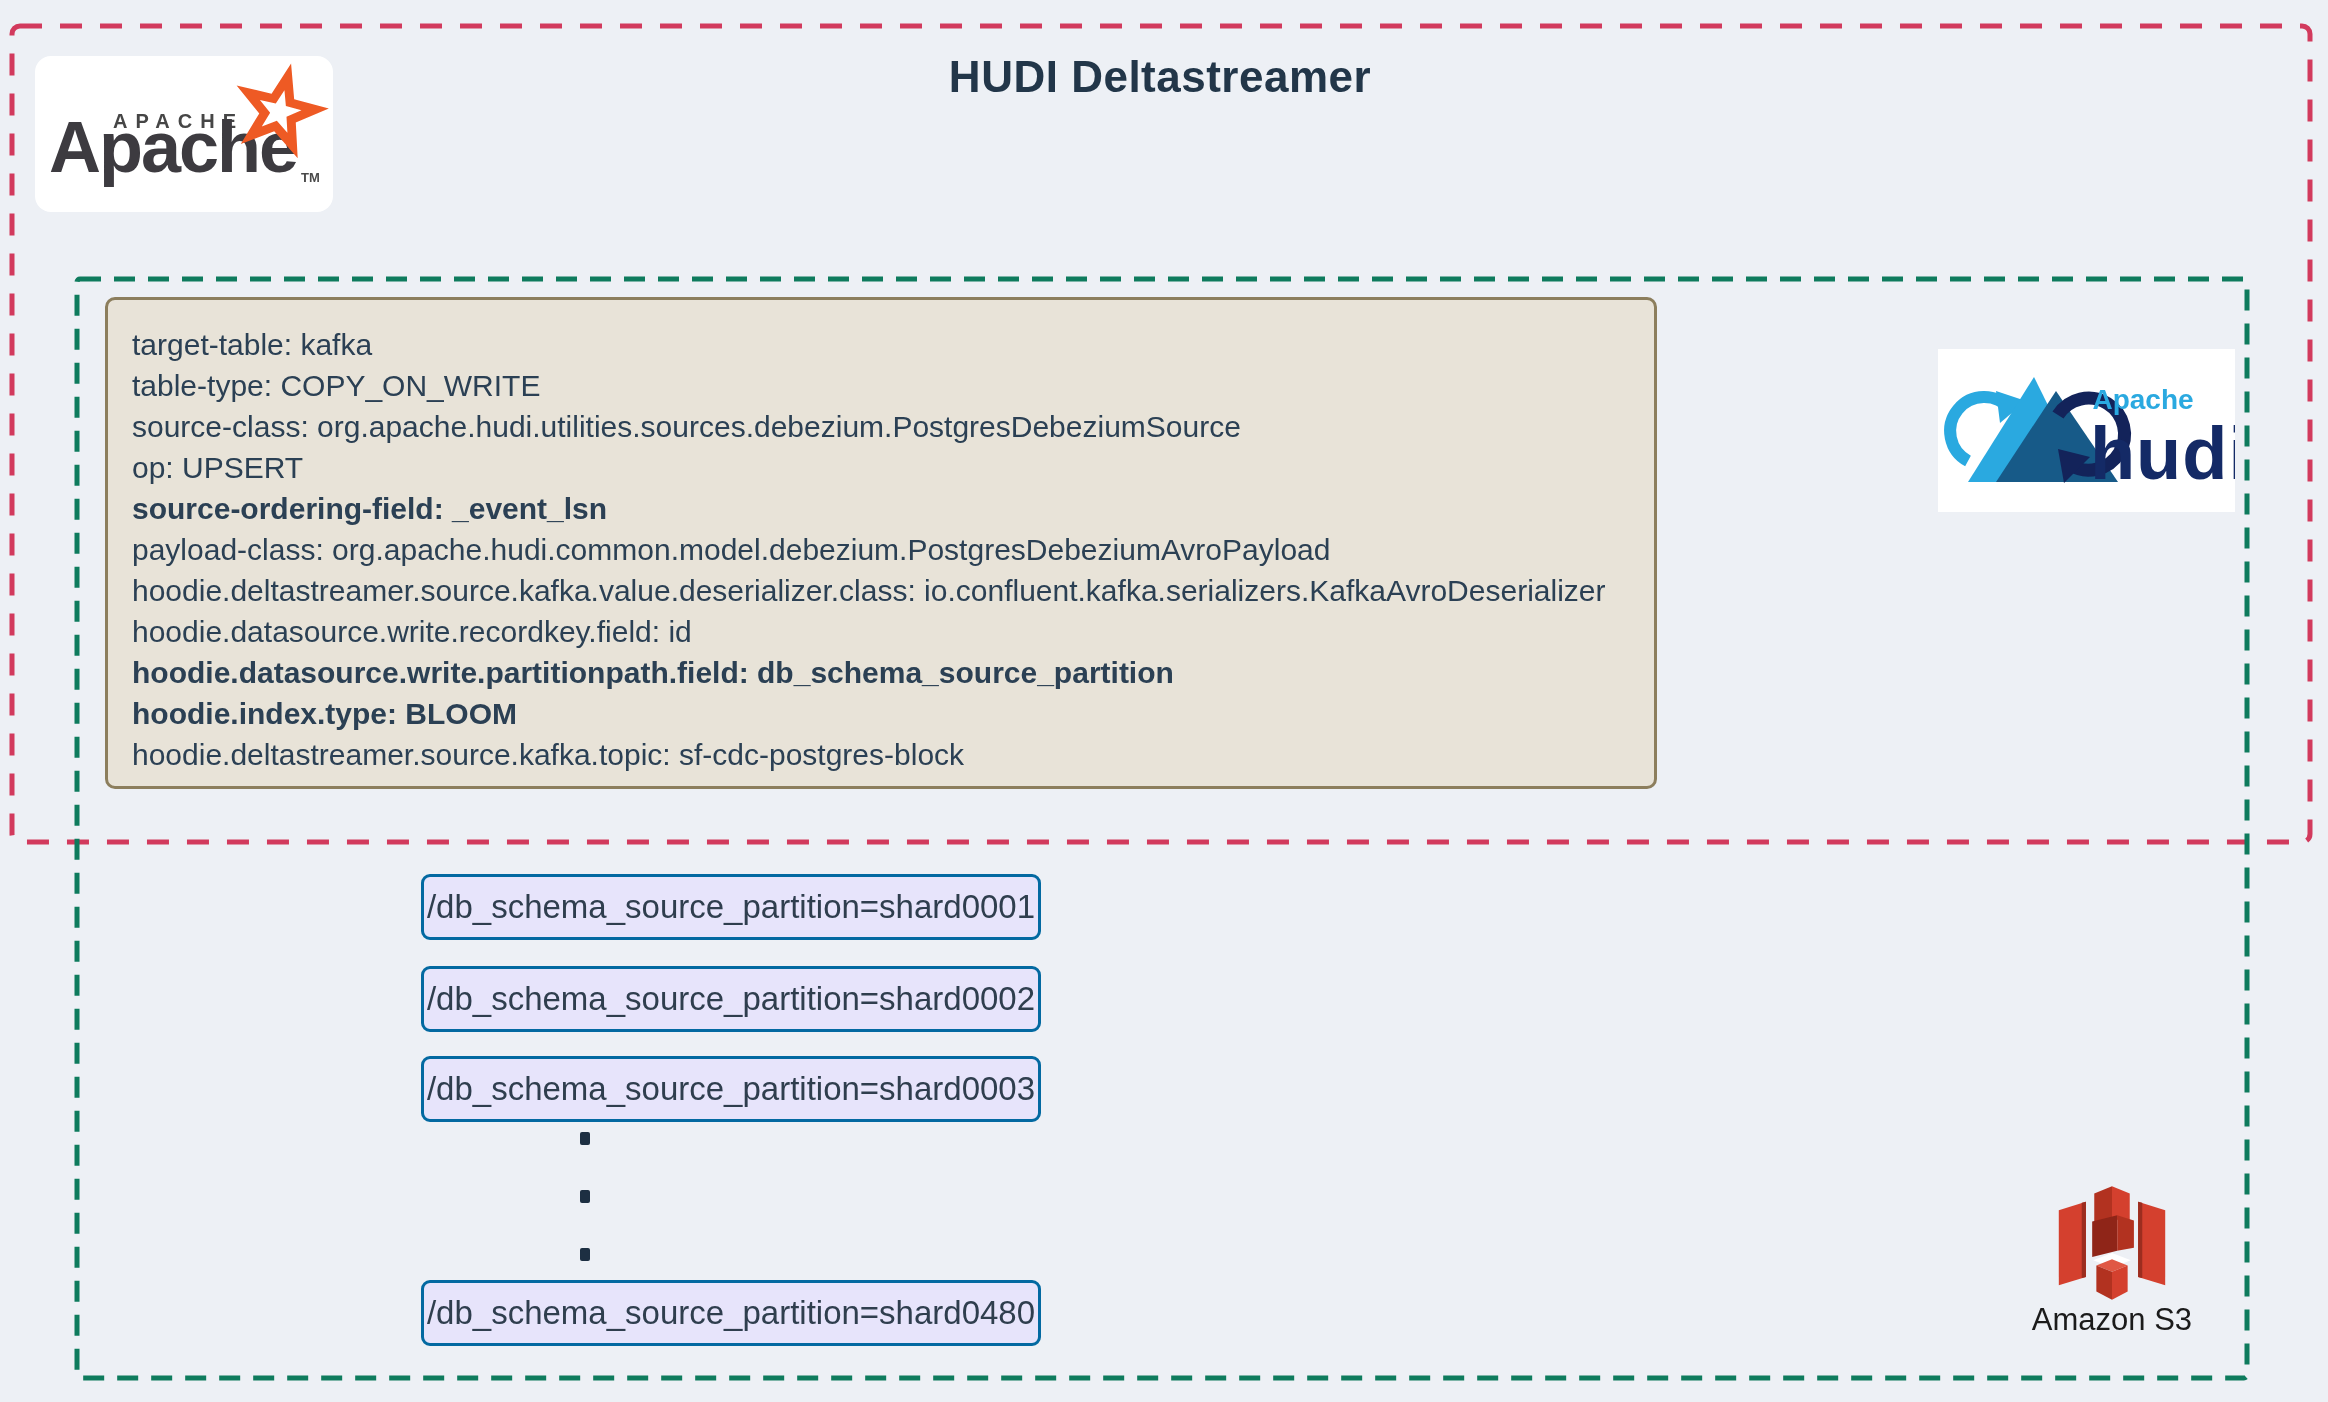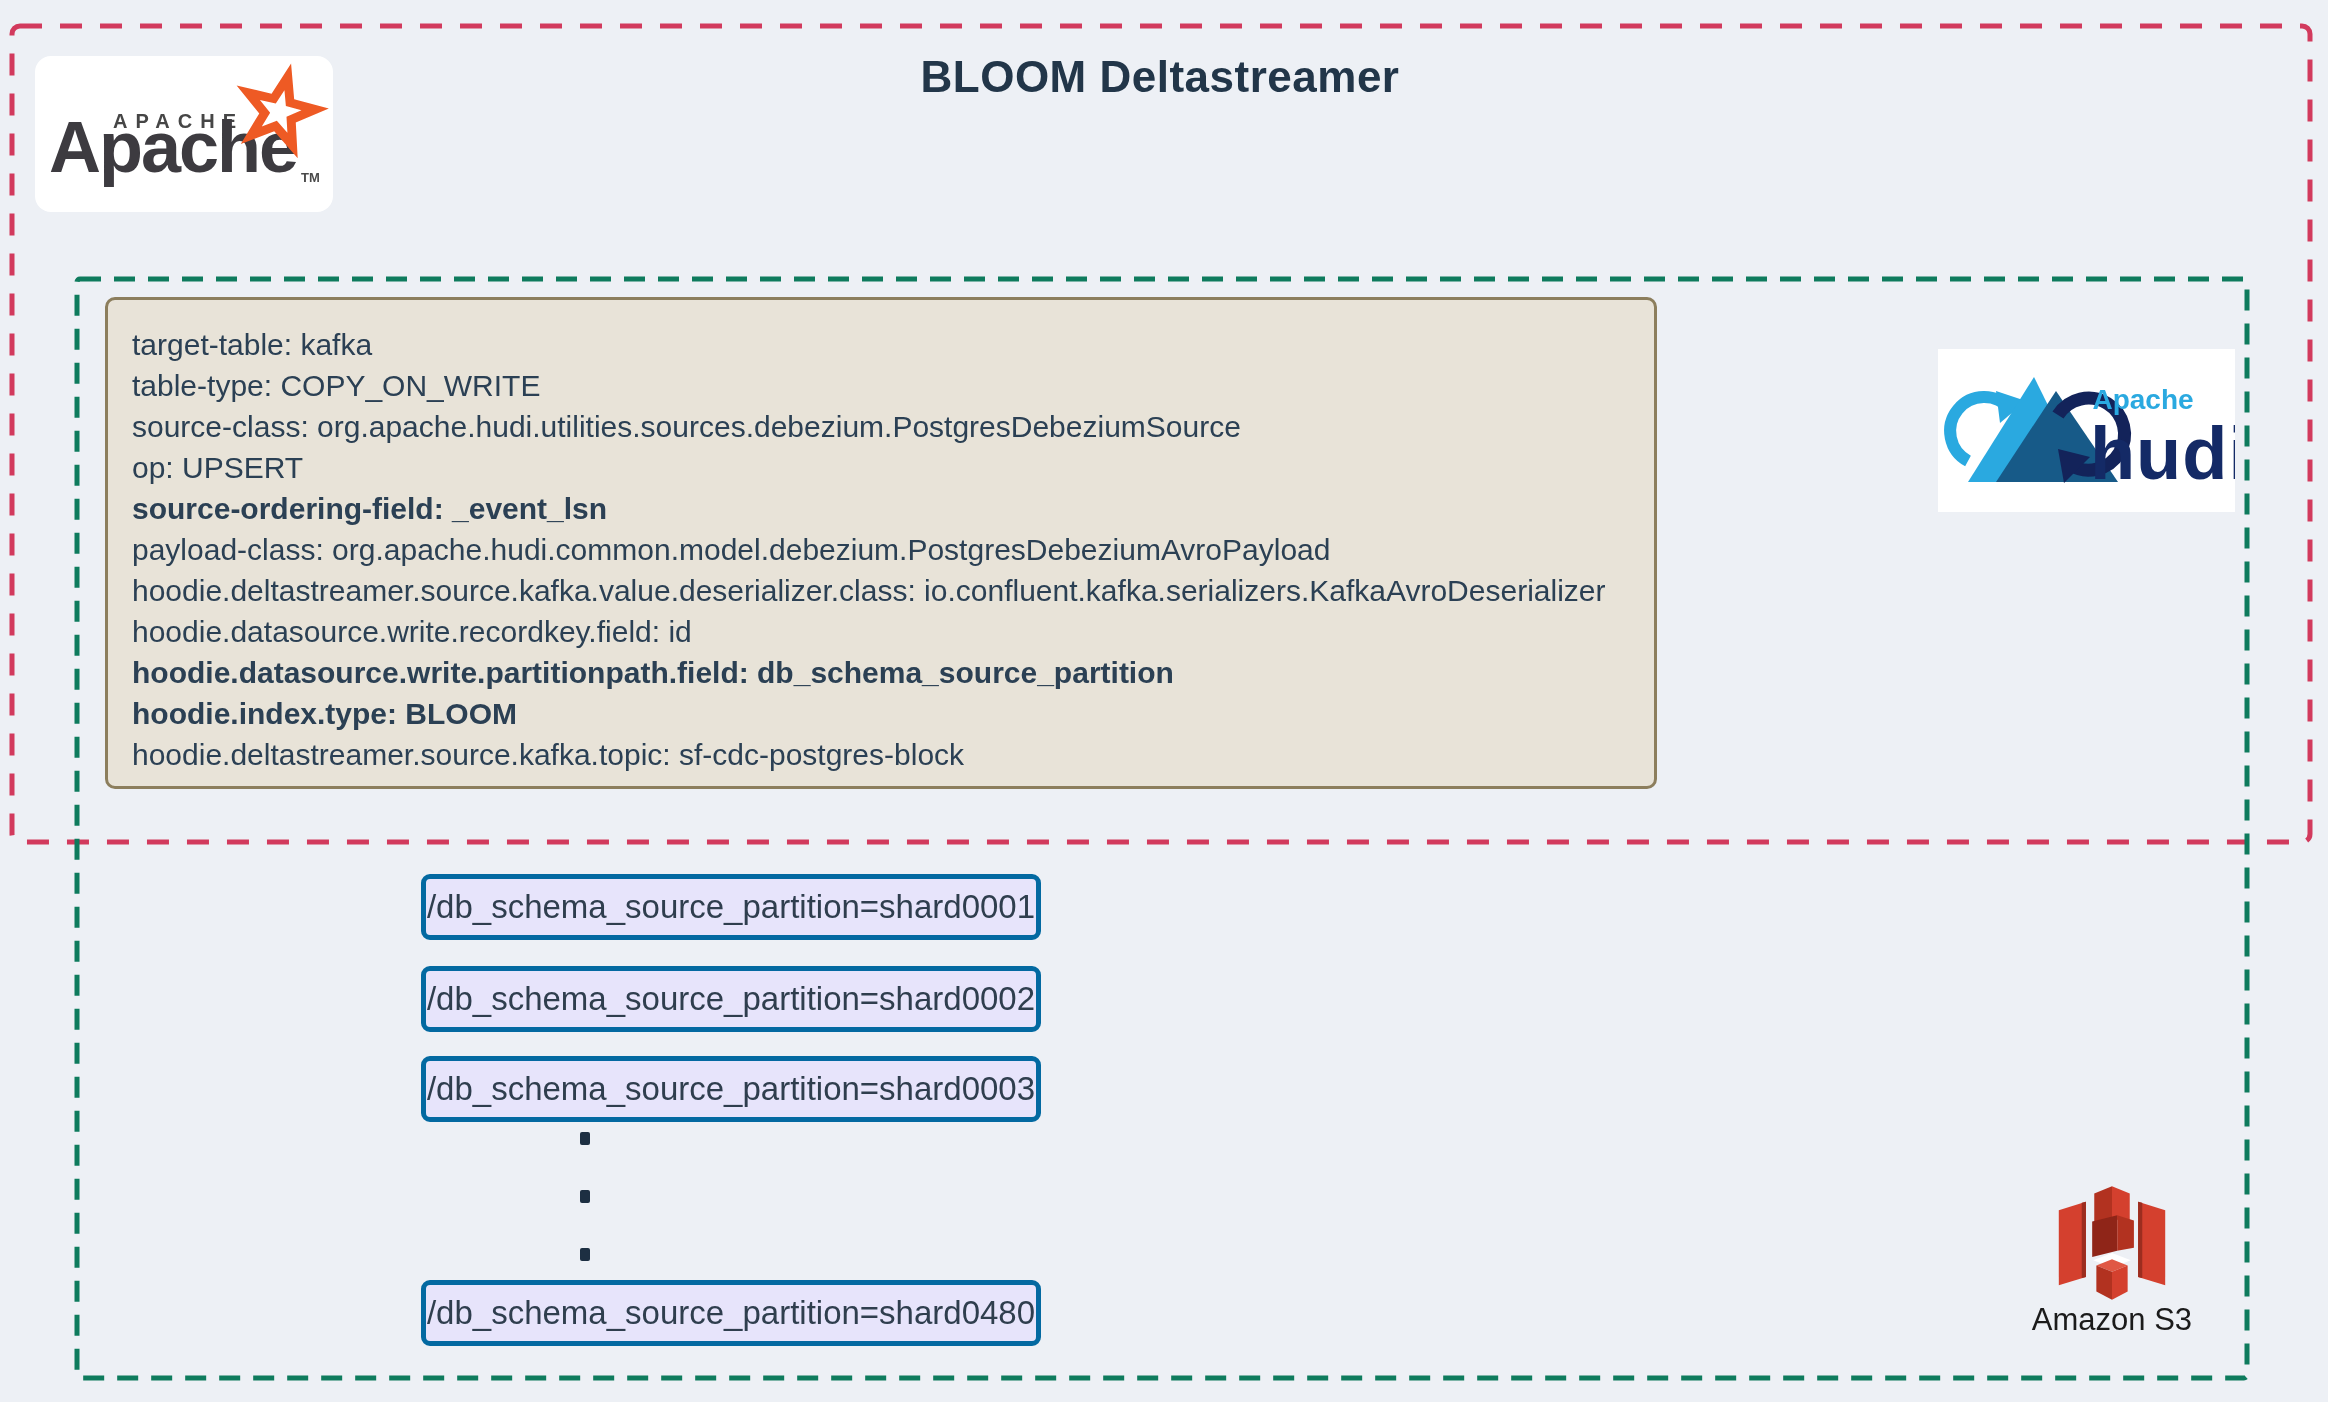--- a/index.html
+++ b/index.html
@@ -51,21 +51,21 @@
   .config-line.bold{font-weight:800;}
 
   
   .hudi-logo{
     left:1938px;top:349px;width:297px;height:163px;background:#ffffff;
   }
 
   
   .partition-box{
     left:421px;width:620px;height:66px;box-sizing:border-box;
-    background:#e7e4fb;border:5px solid #0369a1;border-radius:9px;
+    background:#e7e4fb;border:3px solid #0369a1;border-radius:9px;
     display:flex;align-items:center;justify-content:center;
     font-size:33px;font-weight:500;color:#2f3e4e;
   }
   .p1{top:874px;} .p2{top:966px;} .p3{top:1056px;} .p4{top:1280px;}
 
   
   .ellipsis-dot{
     left:580px;width:10px;height:13px;background:#1d2f42;border-radius:2px;
   }
   .d1{top:1132px;} .d2{top:1190px;} .d3{top:1248px;}
@@ -78,21 +78,21 @@
   }
 </style>
 </head>
 <body>
 
 <svg id="boundaries" class="abs" width="2328" height="1402" viewBox="0 0 2328 1402">
   <rect x="12" y="26" width="2298" height="816" rx="8" fill="none" stroke="#d23a5d" stroke-width="5" stroke-dasharray="22 18"></rect>
   <rect x="77" y="279" width="2170" height="1099" rx="3" fill="none" stroke="#0e7b5d" stroke-width="5" stroke-dasharray="21 13"></rect>
 </svg>
 
-<div class="abs title">BLOOM Deltastreamer</div>
+<div class="abs title">HUDI Deltastreamer</div>
 
 <div class="abs spark-logo">
   <span class="spark-apache">APACHE</span>
   <span class="spark-name">Apache</span>
   <svg class="spark-star" viewBox="0 0 100 100">
     <path fill="#ee5a24" fill-rule="evenodd" d="
       M50,2 L61.2,34.6 L95.7,35.2 L68.1,55.9 L78.2,88.8 L50,69 L21.8,88.8 L31.9,55.9 L4.3,35.2 L38.8,34.6 Z
       M50,28.4 L55,42.7 L70.6,43.2 L58.1,52.7 L62.7,67.5 L50,58.6 L37.3,67.5 L41.9,52.7 L29.4,43.2 L45,42.7 Z"></path>
   </svg>
   <span class="spark-tm">TM</span>

